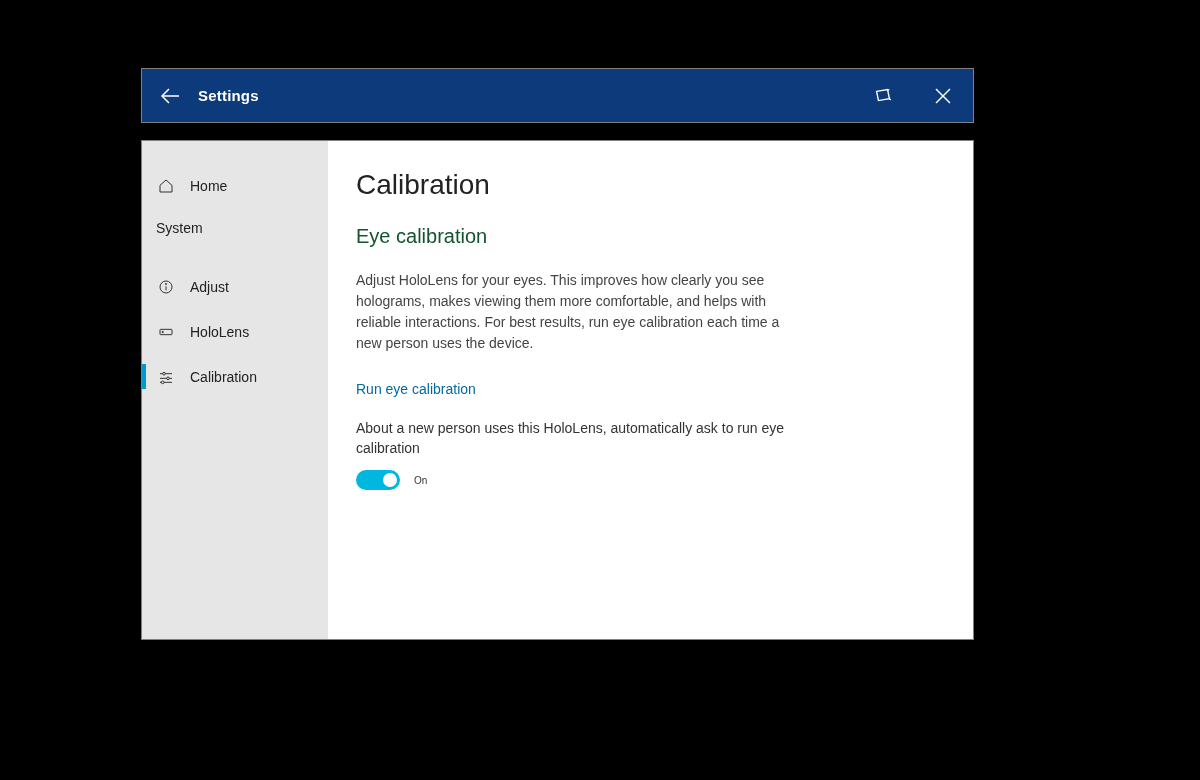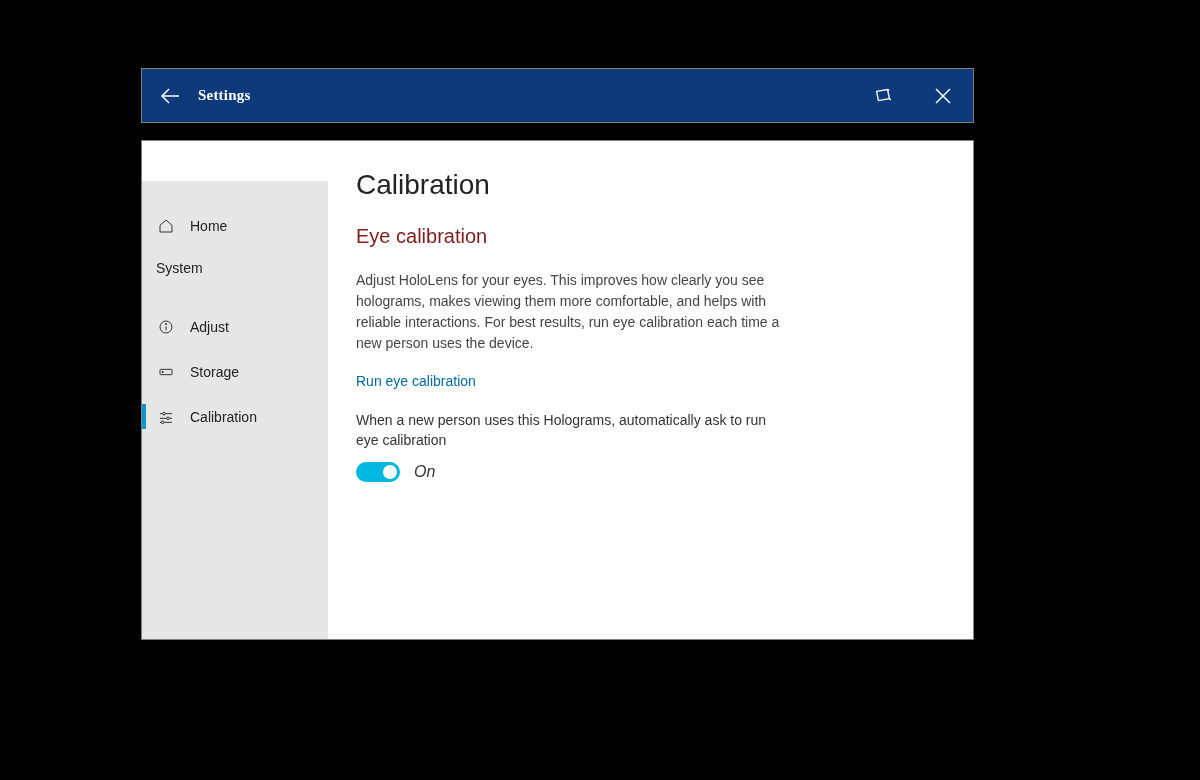--- a/index.html
+++ b/index.html
@@ -28,21 +28,20 @@
     display: flex;
     align-items: center;
     justify-content: center;
     cursor: pointer;
     height: 100%;
   }
   .titlebar .title {
     font-size: 15px;
     font-weight: 600;
     letter-spacing: 0.2px;
-    font-family: Liberation Serif, serif;
   }
   .titlebar .right {
     margin-left: auto;
     display: flex;
     height: 100%;
   }
   .titlebar .right > div {
     width: 60px;
     display: flex;
     align-items: center;
@@ -59,21 +58,20 @@
     border: 1px solid #808080;
     display: flex;
     overflow: hidden;
   }
   .sidebar {
     width: 186px;
     background: #e6e6e6;
     display: flex;
     flex-direction: column;
     padding-top: 22px;
-    margin-top: 40px;
   }
   .sidebar .item {
     height: 45px;
     display: flex;
     align-items: center;
     padding-left: 14px;
     font-size: 14px;
     cursor: pointer;
     position: relative;
     color: #222;
@@ -111,28 +109,28 @@
   .content h1 {
     font-size: 28px;
     font-weight: 300;
     margin-bottom: 24px;
     color: #222;
   }
   .content h2 {
     font-size: 20px;
     font-weight: 400;
     margin-bottom: 22px;
-    color: #7f1d1d;
+    color: #14532d;
   }
   .content .desc {
     font-size: 14px;
     line-height: 1.5;
     color: #444;
     max-width: 430px;
-    margin-bottom: 18px;
+    margin-bottom: 26px;
   }
   .content .link {
     color: #0369a1;
     font-size: 14px;
     cursor: pointer;
     display: inline-block;
     margin-bottom: 22px;
   }
   .content .toggle-desc {
     font-size: 14px;
@@ -158,23 +156,22 @@
     content: "";
     position: absolute;
     right: 3px;
     top: 3px;
     width: 14px;
     height: 14px;
     background: #fff;
     border-radius: 50%;
   }
   .toggle-label {
-    font-size: 16px;
+    font-size: 10px;
     color: #333;
-    font-style: italic;
   }
   svg { display: block; }
 </style>
 </head>
 <body>
 
 <div class="titlebar">
   <div class="back">
     <span>
       <svg width="24" height="24" viewBox="0 0 24 24" fill="none" stroke="#fff" stroke-width="1.5">
@@ -236,21 +233,21 @@
     </div>
 
 
     <div class="item">
       <span class="icon">
         <svg width="16" height="16" viewBox="0 0 24 24" fill="none" stroke="#333" stroke-width="1.5">
           <rect x="3" y="8" width="18" height="8" rx="1"></rect>
           <circle cx="7" cy="12" r="1" fill="#333"></circle>
         </svg>
       </span>
-      <span>Storage</span>
+      <span>HoloLens</span>
     </div>
 
 
     <div class="item selected">
       <span class="icon">
         <svg width="16" height="16" viewBox="0 0 24 24" fill="none" stroke="#333" stroke-width="1.5">
           <line x1="3" y1="7" x2="21" y2="7"></line>
           <circle cx="9" cy="7" r="2" fill="#e6e6e6"></circle>
           <line x1="3" y1="14" x2="21" y2="14"></line>
           <circle cx="15" cy="14" r="2" fill="#e6e6e6"></circle>
@@ -261,19 +258,19 @@
       <span>Calibration</span>
     </div>
 
   </div>
 
   <div class="content">
     <h1>Calibration</h1>
     <h2>Eye calibration</h2>
     <p class="desc">Adjust HoloLens for your eyes. This improves how clearly you see holograms, makes viewing them more comfortable, and helps with reliable interactions. For best results, run eye calibration each time a new person uses the device.</p>
     <span class="link">Run eye calibration</span>
-    <p class="toggle-desc">When a new person uses this Holograms, automatically ask to run eye calibration</p>
+    <p class="toggle-desc">About a new person uses this HoloLens, automatically ask to run eye calibration</p>
     <div class="toggle-row">
       <div class="toggle"></div>
       <span class="toggle-label">On</span>
     </div>
   </div>
 </div>
 
 </body></html>

